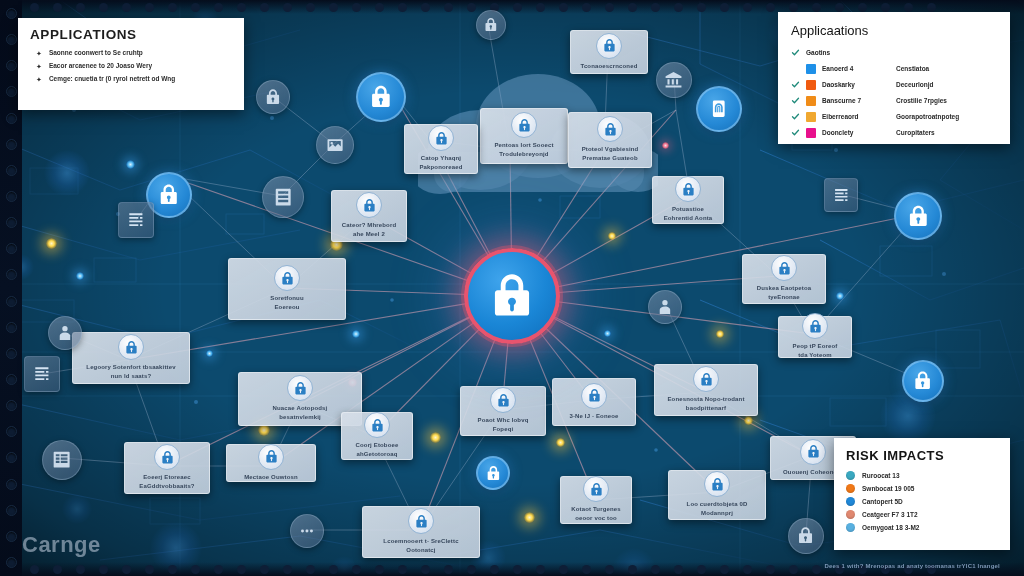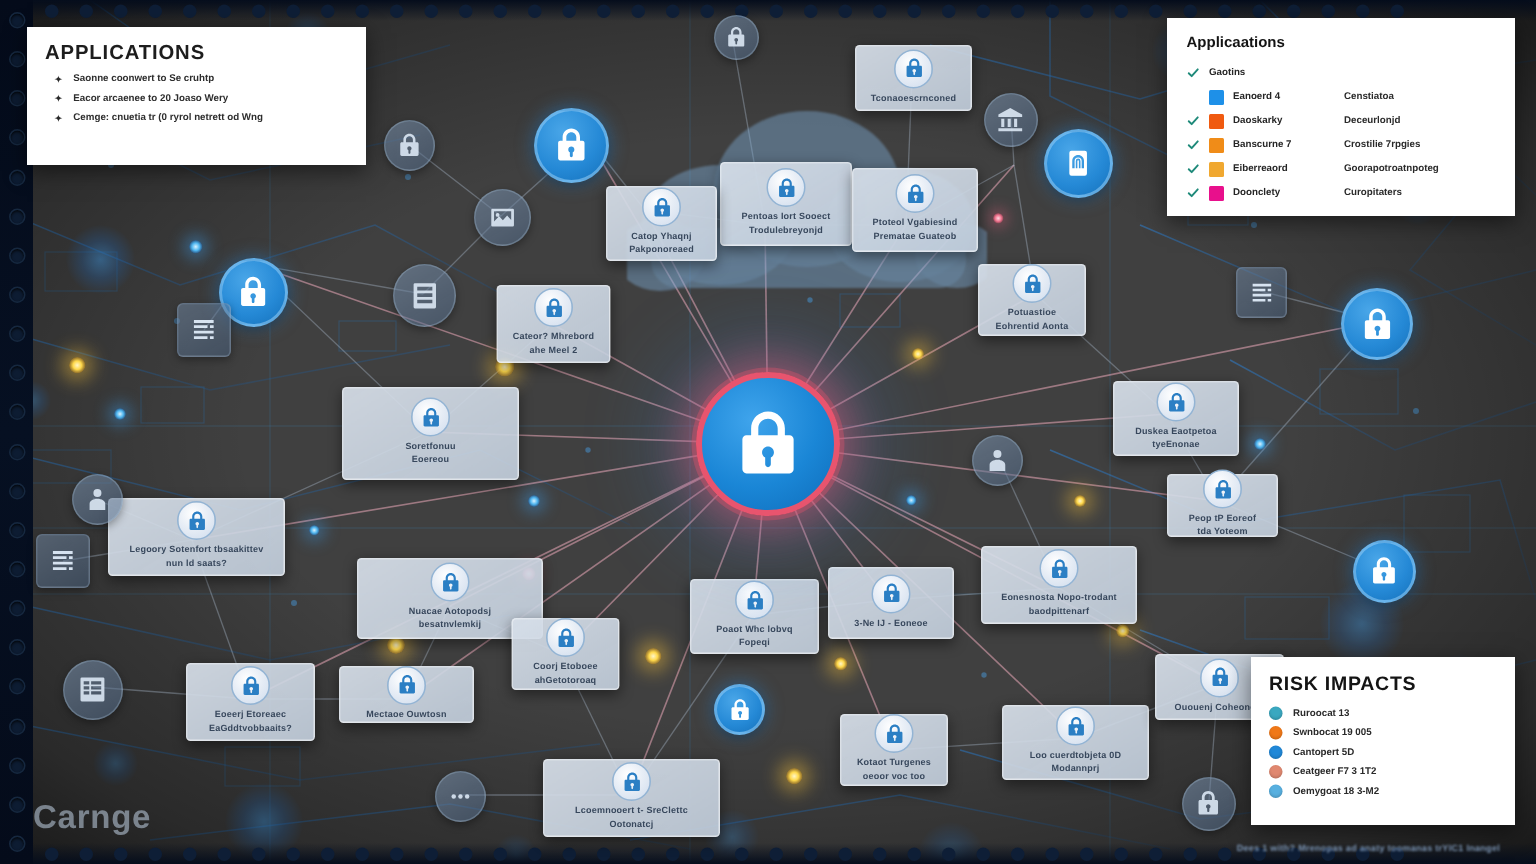--- a/index.html
+++ b/index.html
@@ -14,21 +14,21 @@
 
   #stage {
     position: relative;
     width: 1024px; height: 576px;
     overflow: hidden;
     background:
       radial-gradient(circle at 52% 50%, rgba(30,90,160,0.42) 0%, rgba(10,35,72,0.25) 34%, rgba(5,16,36,0) 62%),
       radial-gradient(ellipse at 88% 26%, rgba(28,96,180,0.45) 0%, rgba(10,36,80,0.12) 48%, rgba(5,16,36,0) 72%),
       radial-gradient(ellipse at 12% 12%, rgba(18,62,130,0.40) 0%, rgba(8,28,62,0.10) 50%, rgba(5,16,36,0) 74%),
       linear-gradient(160deg, #0b2246 0%, #081a37 38%, #061densify 0%, #05112a 72%, #040d22 100%);
-    background-color: #404040;
+    background-color: #0c4a6e;
   }
 
   
   .bg-layer { position: absolute; inset: 0; pointer-events: none; }
   #bg-svg { position: absolute; inset: 0; width: 1024px; height: 576px; }
 
   .bokeh {
     position: absolute; border-radius: 50%;
     background: radial-gradient(circle, rgba(70,170,255,0.85) 0%, rgba(40,130,230,0.45) 38%, rgba(20,80,170,0) 72%);
     filter: blur(0.4px);
@@ -180,21 +180,21 @@
   .pl-title {
     font-size: 13.5px; font-weight: 700; color: #1d1d1d;
     letter-spacing: 0.6px; margin-bottom: 7px;
     filter: blur(0.18px);
   }
   .pl-row { display: flex; align-items: flex-start; gap: 7px; margin-bottom: 4px; padding-left: 6px; }
   .pl-bullet { font-size: 7px; color: #2a2a2a; line-height: 1.3; flex: none; }
   .pl-text { font-size: 6.5px; color: #2d2d2d; line-height: 1.35; filter: blur(0.5px); font-weight: 600; }
 
   #panel-applications-right { right: 14px; top: 12px; width: 232px; height: 132px; padding: 11px 13px; }
-  .pr-title { font-size: 10px; font-weight: 700; color: #141414; margin-bottom: 9px; filter: blur(0.2px); }
+  .pr-title { font-size: 13px; font-weight: 400; color: #141414; margin-bottom: 9px; filter: blur(0.2px); }
   .pr-row { display: flex; align-items: center; gap: 6px; margin-bottom: 5px; height: 11px; }
   .pr-check { width: 9px; flex: none; display: flex; align-items: center; justify-content: center; }
   .pr-check svg { width: 9px; height: 9px; }
   .pr-swatch { width: 10px; height: 10px; flex: none; border-radius: 1px; }
   .pr-c1 { width: 68px; font-size: 6.5px; color: #252525; font-weight: 700; filter: blur(0.45px); }
   .pr-c2 { flex: 1; font-size: 6.5px; color: #2a2a2a; font-weight: 600; filter: blur(0.45px); }
   .pr-indent { margin-left: 15px; }
 
   #panel-risk-impacts { right: 14px; bottom: 26px; width: 176px; height: 112px; padding: 10px 12px; }
   .ri-title { font-size: 13px; font-weight: 700; color: #141414; letter-spacing: 0.5px; margin-bottom: 8px; filter: blur(0.2px); }

